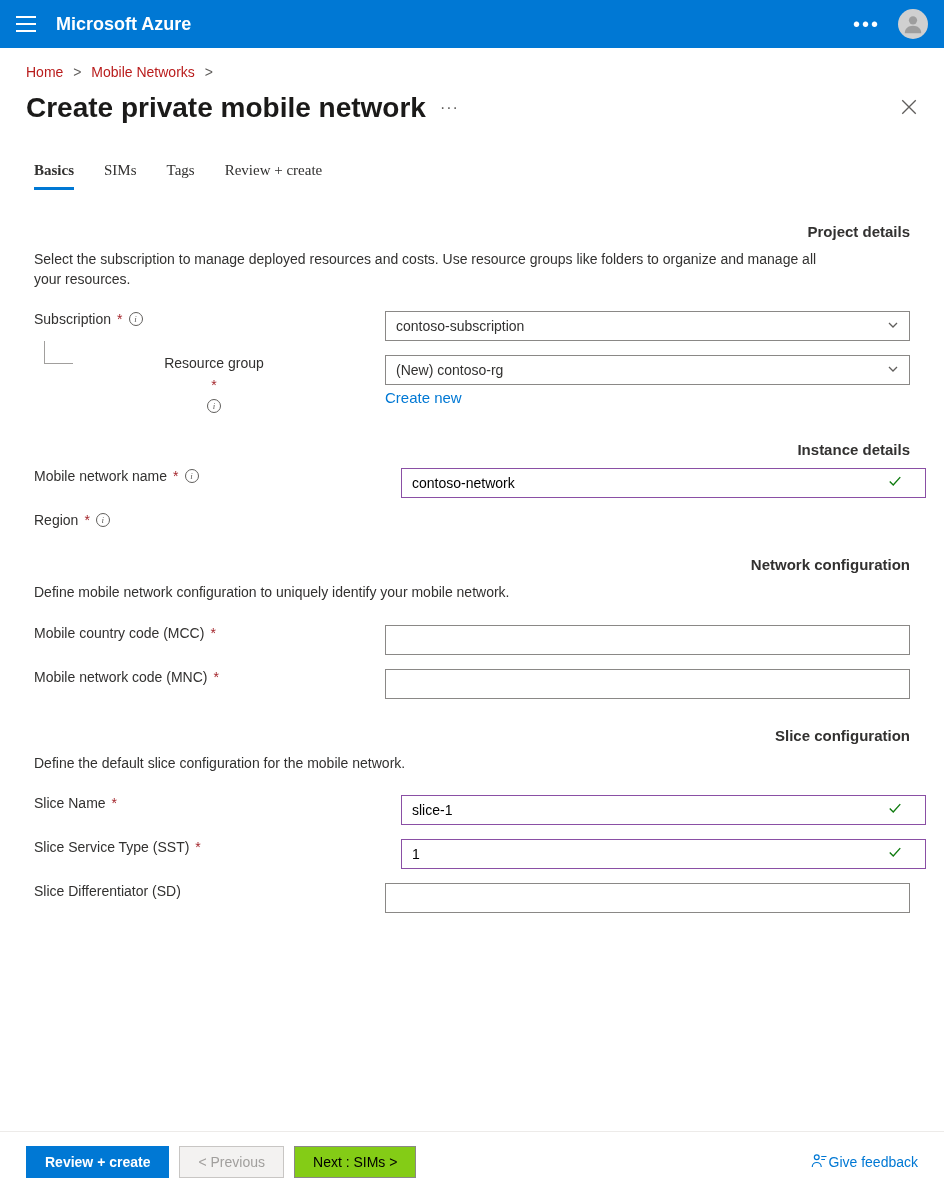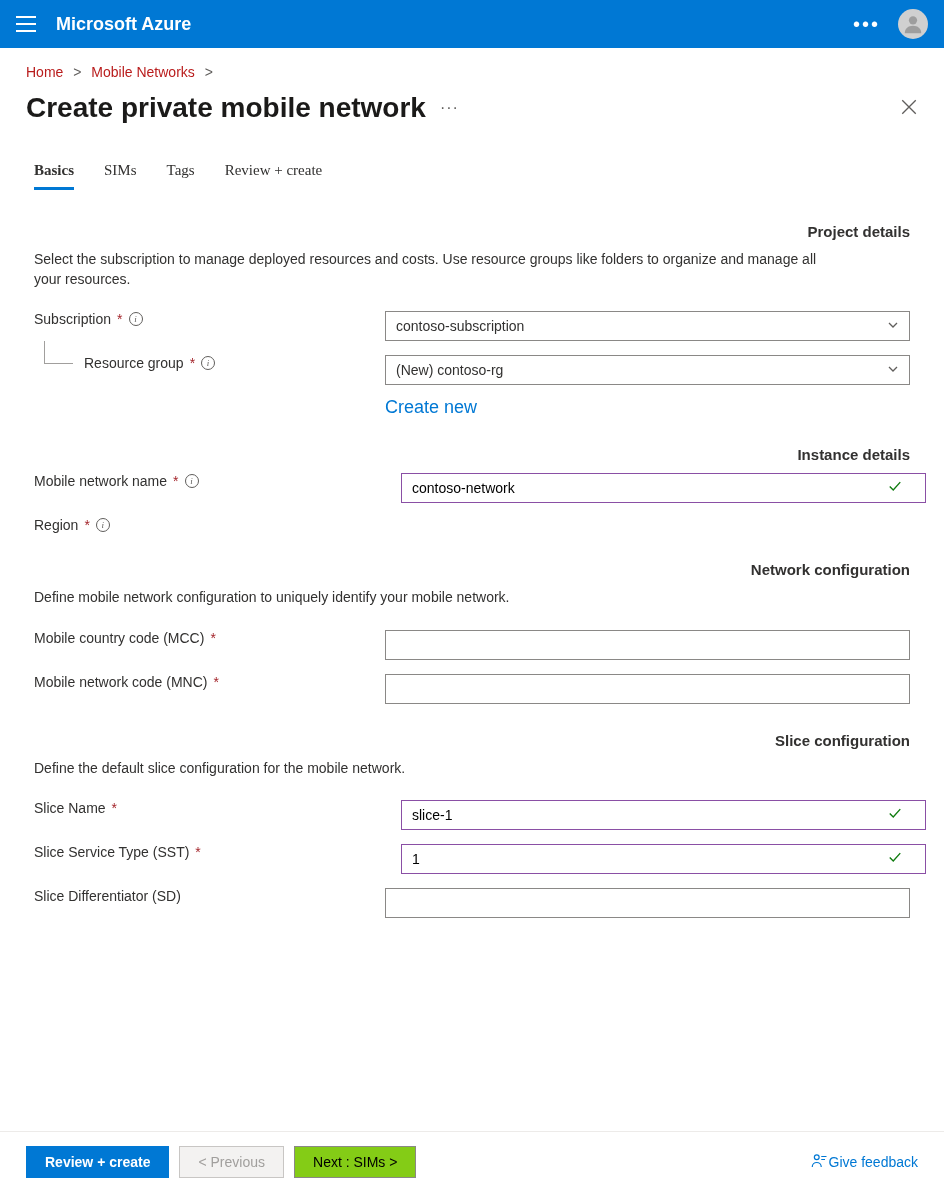--- a/index.html
+++ b/index.html
@@ -34,32 +34,32 @@
   .tab.active { font-weight: 600; }
   .tab.active::after { content: ""; position: absolute; left: 0; right: 0; bottom: -1px; height: 3px; background: #0078d4; }
 
   
   .form-body { padding: 22px 34px 10px; }
   .section-heading { font-weight: 600; font-size: 15px; margin: 12px 0 10px; text-align: right; }
   .section-desc { color: #323130; font-size: 14px; margin: 0 0 22px; line-height: 1.4; max-width: 810px; }
 
   .field-row { display: flex; align-items: flex-start; margin-bottom: 14px; gap: 41px; }
   .field-label { width: 310px; flex-shrink: 0; display: flex; align-items: center; gap: 6px; font-size: 14px; color: #323130; }
-  .field-label.indent { padding-left: 50px; position: relative; }
+  .field-label.indent { padding-left: 50px; position: relative; flex-direction: column; }
   .field-label.indent::before { content: ""; position: absolute; left: 10px; top: -14px; width: 28px; height: 22px; border-left: 1px solid #a19f9d; border-bottom: 1px solid #a19f9d; }
   .req { color: #a4262c; }
   .info-icon { width: 14px; height: 14px; border: 1px solid #605e5c; border-radius: 50%; display: inline-flex; align-items: center; justify-content: center; font-size: 9px; color: #605e5c; cursor: pointer; font-style: italic; font-family: serif; }
 
   .field-control { flex: 1; position: relative; }
   .select-box, .text-box { width: 100%; height: 30px; border: 1px solid #8a8886; padding: 0 10px; font-size: 14px; font-family: inherit; background: #fff; display: flex; align-items: center; justify-content: space-between; cursor: pointer; }
   .text-box { cursor: text; }
   .text-box.valid, .valid .text-box { border-color: #8a4fa5; margin-left: 16px; }
   .chev { color: #605e5c; }
   .checkmark { position: absolute; right: 8px; top: 50%; transform: translateY(-50%); color: #107c10; pointer-events: none; }
-  .link { color: #0078d4; font-size: 18px; text-decoration: none; cursor: pointer; margin-top: 12px; display: inline-block; }
+  .link { color: #0078d4; font-size: 15px; text-decoration: none; cursor: pointer; margin-top: 4px; display: inline-block; }
 
   .section { margin-bottom: 28px; }
 
   
   .footer { position: absolute; bottom: 0; left: 0; right: 0; border-top: 1px solid #edebe9; padding: 14px 26px; display: flex; align-items: center; gap: 10px; background: #fff; }
   .btn { height: 32px; padding: 0 18px; border: 1px solid #8a8886; background: #84cc16; font-size: 14px; cursor: pointer; font-family: inherit; }
   .btn.primary { background: #0078d4; color: #fff; border-color: #0078d4; font-weight: 600; }
   .btn.disabled { background: #f3f2f1; color: #a19f9d; cursor: default; border-color: #c8c6c4; }
   .feedback-link { margin-left: auto; color: #0078d4; display: flex; align-items: center; gap: 1px; cursor: pointer; font-size: 14px; }
 

